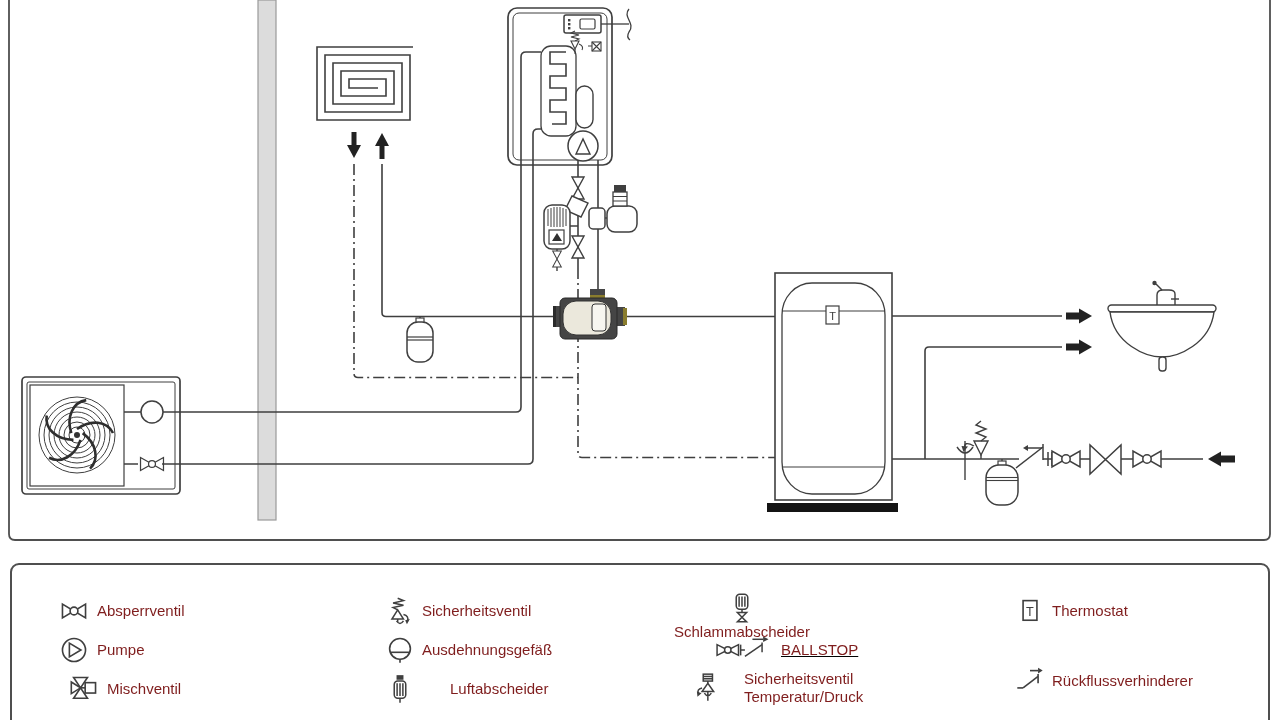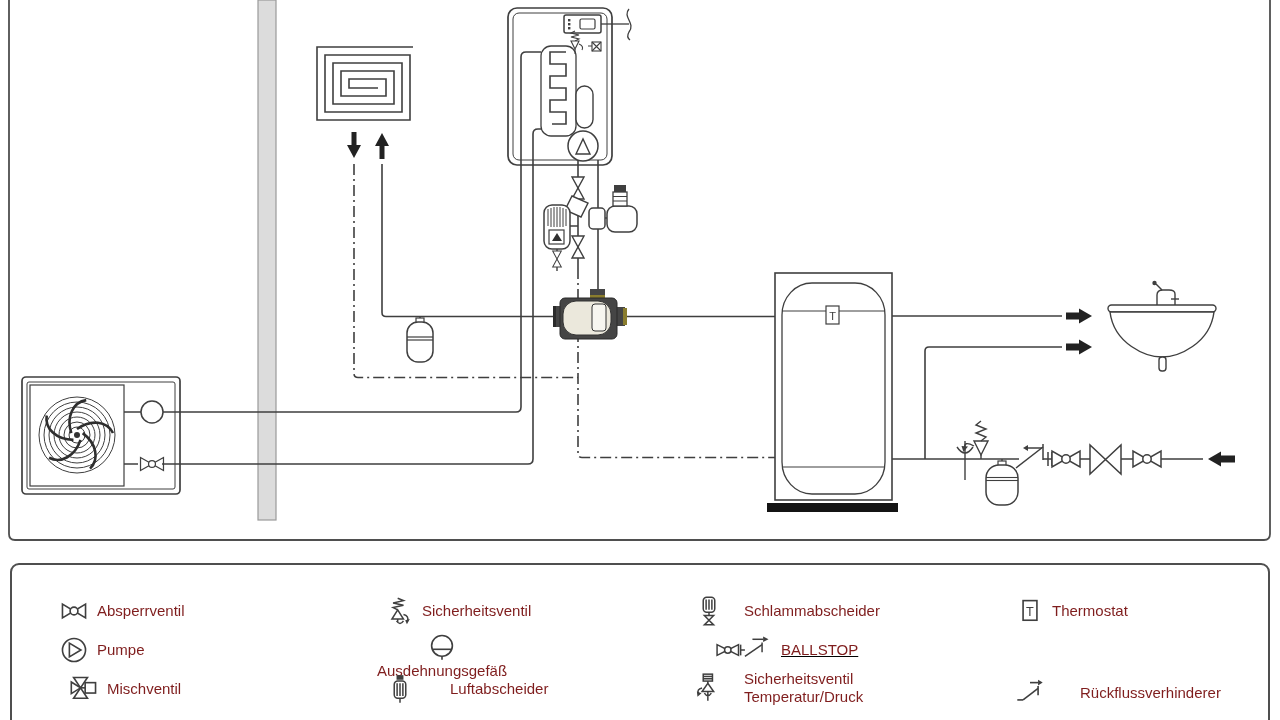--- a/index.html
+++ b/index.html
@@ -298,21 +298,21 @@
       <svg width="30" height="30" viewBox="0 0 26 26" fill="none" stroke="#3f3f3f" stroke-width="1.3">
         <path d="M11,2 L16,4 L7,6 L16,8 L7,10 L11,12"></path>
         <polygon points="6,20 16,20 11,12" fill="#fff"></polygon>
         <path d="M16,16 Q21,17 19.5,22"></path>
             <polygon points="17.5,21 21.5,20 19,24.5" fill="#3f3f3f" stroke="none"></polygon>
         <path d="M11,20 V23 M10,21.5 Q13,26 16,21.5"></path>
       </svg>
         </span>
     <span class="lb">Sicherheitsventil</span>
   </div>
-  <div class="li c2" style="left:365px;top:67px;flex-direction:column;">
+  <div class="li c2" style="left:365px;top:67px;">
     <span class="ic">
       <svg width="30" height="30" viewBox="0 0 26 26" fill="none" stroke="#3f3f3f" stroke-width="1.4">
         <circle cx="13" cy="12" r="9" fill="#fff"></circle>
             <line x1="4.5" y1="15" x2="21.5" y2="15"></line>
         <line x1="13" y1="21" x2="13" y2="24"></line>
       </svg>
         </span>
     <span class="lb">Ausdehnungsgefäß</span>
   </div>
   <div class="li c2" style="left:365px;top:106px;gap:28px;">
@@ -322,21 +322,21 @@
         <rect x="8" y="6" width="10" height="15" rx="3" fill="#fff"></rect>
         <line x1="10.5" y1="8" x2="10.5" y2="19"></line>
             <line x1="13" y1="8" x2="13" y2="19"></line>
         <line x1="15.5" y1="8" x2="15.5" y2="19"></line>
         <line x1="13" y1="21" x2="13" y2="25"></line>
       </svg>
         </span>
     <span class="lb">Luftabscheider</span>
   </div>
 
-  <div class="li c3" style="left:662px;top:28px;">
+  <div class="li c3" style="left:662px;top:28px;flex-direction:column;">
     <span class="ic">
       <svg width="30" height="30" viewBox="0 0 26 26" fill="none" stroke="#3f3f3f" stroke-width="1.3">
         <rect x="8" y="1" width="10" height="13" rx="3" fill="#fff"></rect>
         <line x1="10.5" y1="3" x2="10.5" y2="12"></line>
             <line x1="13" y1="3" x2="13" y2="12"></line>
         <line x1="15.5" y1="3" x2="15.5" y2="12"></line>
         <line x1="13" y1="14" x2="13" y2="17"></line>
         <polygon points="9,17 17,17 13,21" fill="#fff"></polygon>
             <polygon points="9,25 17,25 13,21" fill="#fff"></polygon>
       </svg>
@@ -377,21 +377,21 @@
 
   <div class="li c4" style="left:995px;top:28px;">
     <span class="ic">
       <svg width="30" height="30" viewBox="0 0 26 26" fill="none" stroke="#3f3f3f" stroke-width="1.4">
         <rect x="7" y="4" width="12" height="17" fill="#fff"></rect>
         <text x="13" y="17" font-size="11" text-anchor="middle" fill="#3f3f3f" stroke="none" font-family="Liberation Sans, sans-serif">T</text>
       </svg>
         </span>
     <span class="lb">Thermostat</span>
   </div>
-  <div class="li c4" style="left:995px;top:110px;gap:28px;">
+  <div class="li c4" style="left:995px;top:98px;">
     <span class="ic">
       <svg width="30" height="30" viewBox="0 0 26 26" fill="none" stroke="#3f3f3f" stroke-width="1.4">
         <line x1="2" y1="19" x2="7" y2="19"></line>
             <line x1="7" y1="19" x2="20" y2="9"></line>
         <line x1="20" y1="7" x2="20" y2="15"></line>
         <line x1="13" y1="4" x2="20" y2="4"></line>
             <polygon points="20,1.5 20,6.5 24,4" fill="#3f3f3f" stroke="none"></polygon>
       </svg>
         </span>
     <span class="lb">Rückflussverhinderer</span>

